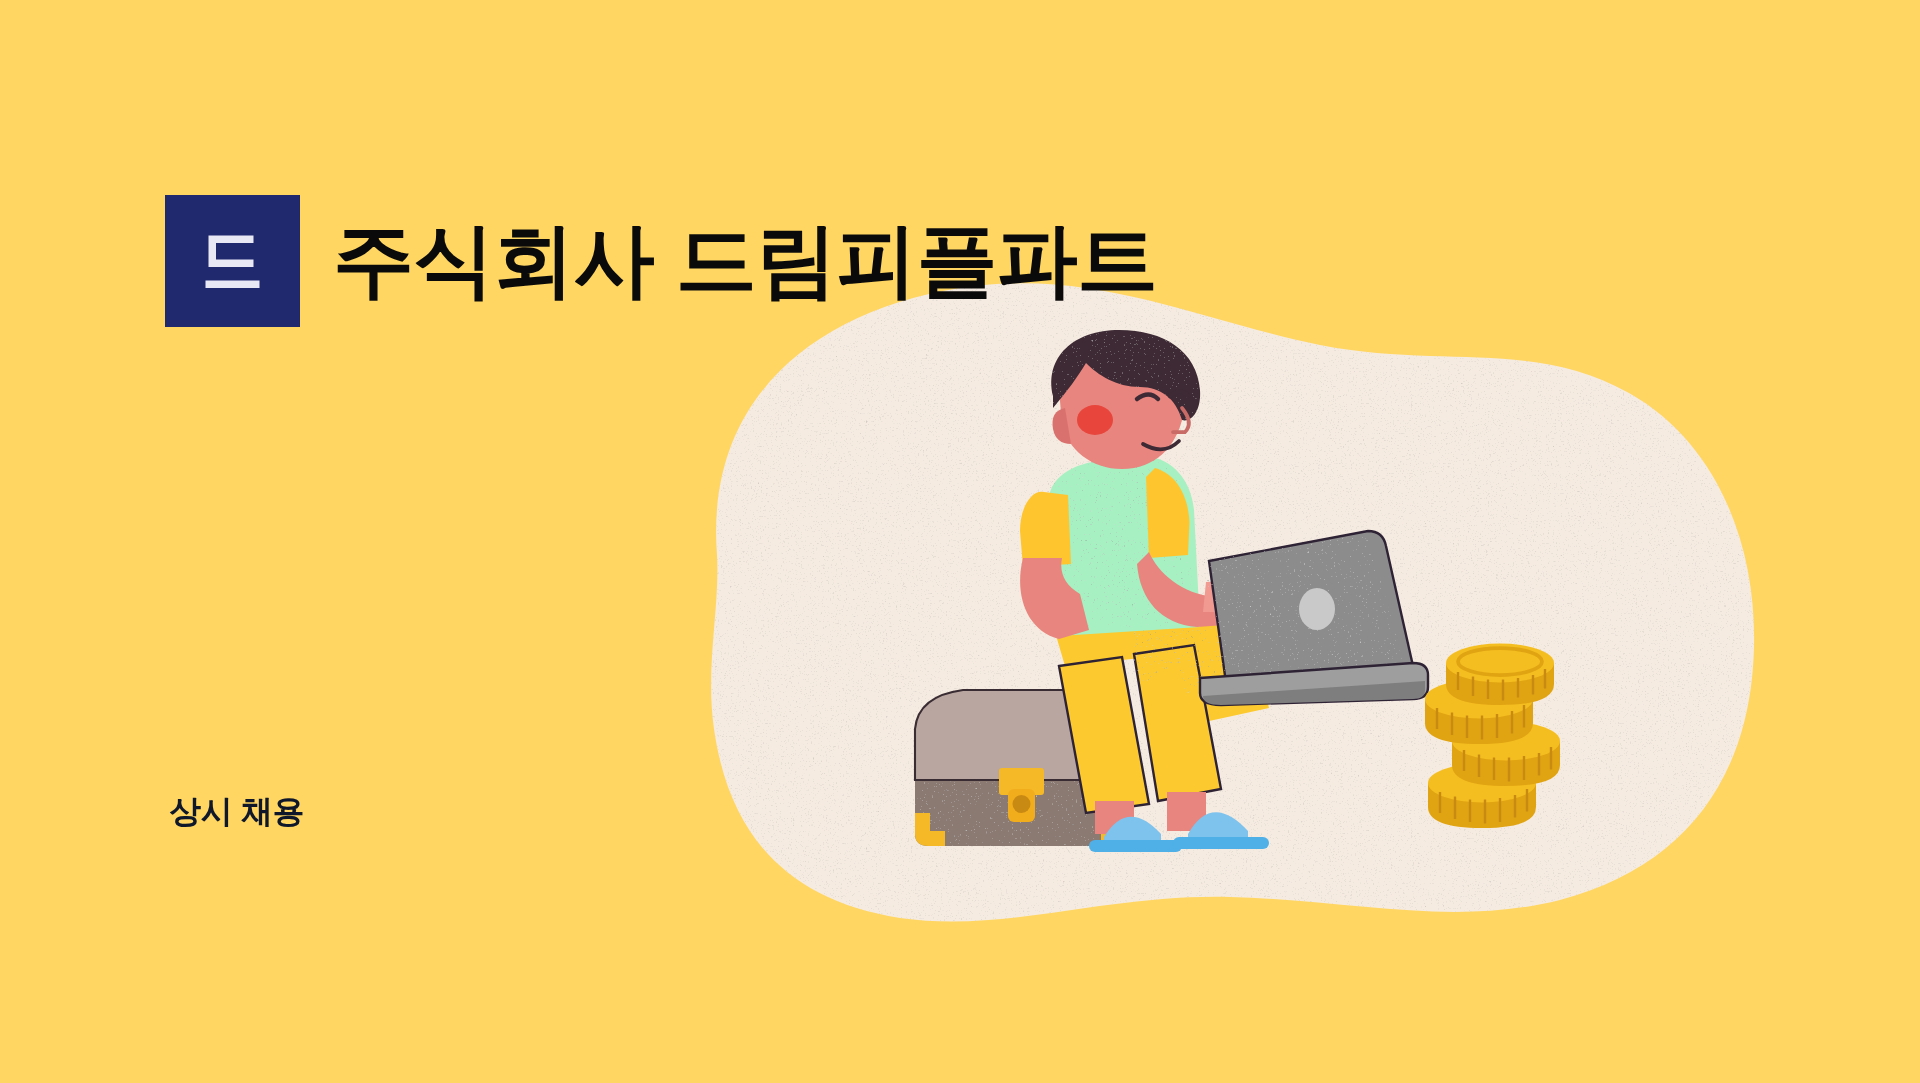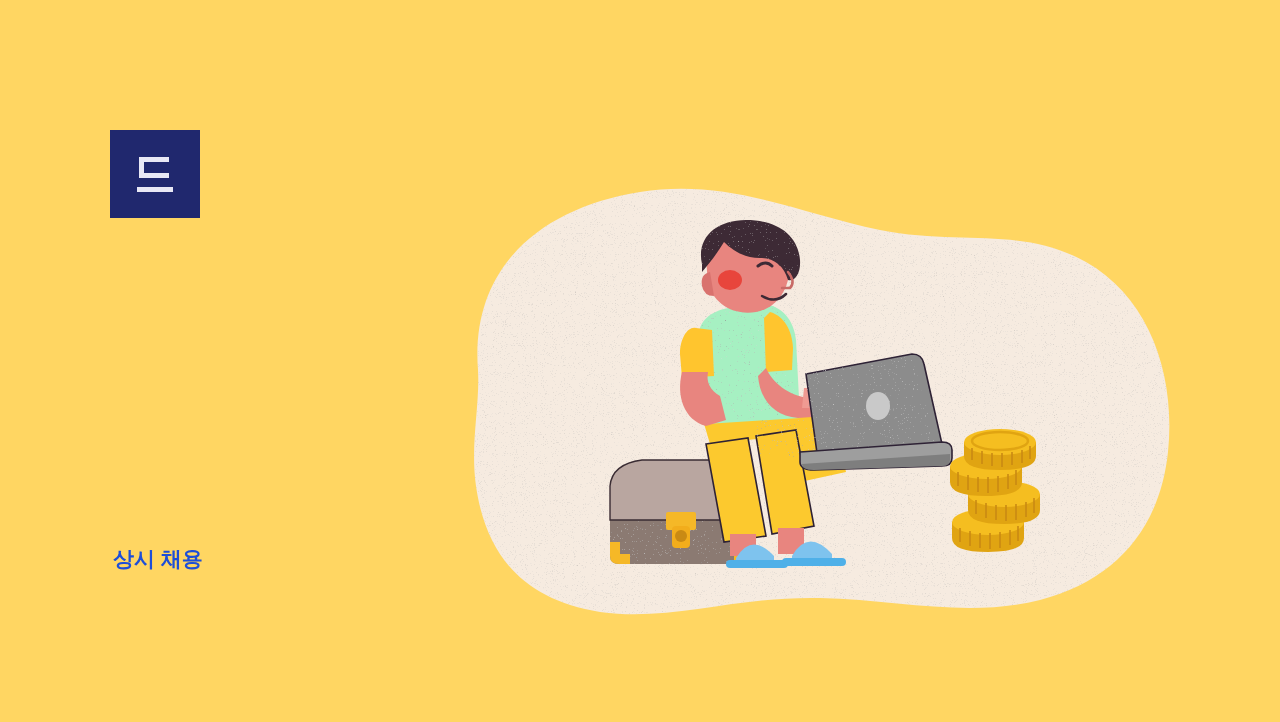--- a/index.html
+++ b/index.html
@@ -59,24 +59,24 @@
   }
   #headline {
     font-size:30px;
     font-weight:bold;
     color:#111111;
     line-height:1.2;
     white-space:nowrap;
     letter-spacing:-0.3px;
   }
   #subline {
-    margin-top:42px;
+    margin-top:25px;
     font-size:21px;
     font-weight:bold;
-    color:#1d4ed8;
+    color:#0f172a;
     line-height:1.2;
     white-space:nowrap;
   }
 
   
   #illustration {
     position:absolute;
     left:560px; top:220px;
     width:520px; height:380px;
     z-index:3;
@@ -126,20 +126,21 @@
   <div id="header-row">
     <div id="logo-badge" style="background: rgb(32, 40, 110);">
       <span>
         <svg width="52" height="50" viewBox="0 0 52 50" xmlns="http://www.w3.org/2000/svg">
 
           <path d="M 10 8 H 40 V 13 H 15 V 24 H 40 V 29 H 10 Z" fill="#E8E8F5"></path>
           <rect x="8" y="38" width="36" height="5" fill="#E8E8F5"></rect>
         </svg>
       </span>
     </div>
+    <div id="company-title" style="color: rgb(10, 10, 10);">주식회사 드림피플파트</div>
   </div>
 
   <div id="illustration">
     <svg width="520" height="380" viewBox="0 0 520 380" xmlns="http://www.w3.org/2000/svg">
       <defs>
         <filter id="spray" x="-20%" y="-20%" width="140%" height="140%">
           <feTurbulence type="fractalNoise" baseFrequency="0.75" numOctaves="2" seed="3" result="t"></feTurbulence>
           <feColorMatrix in="t" type="saturate" values="0" result="tg"></feColorMatrix>
           <feComponentTransfer in="tg" result="tt">
             <feFuncA type="discrete" tableValues="0 0 0 0 0 0.5 0.9"></feFuncA>

